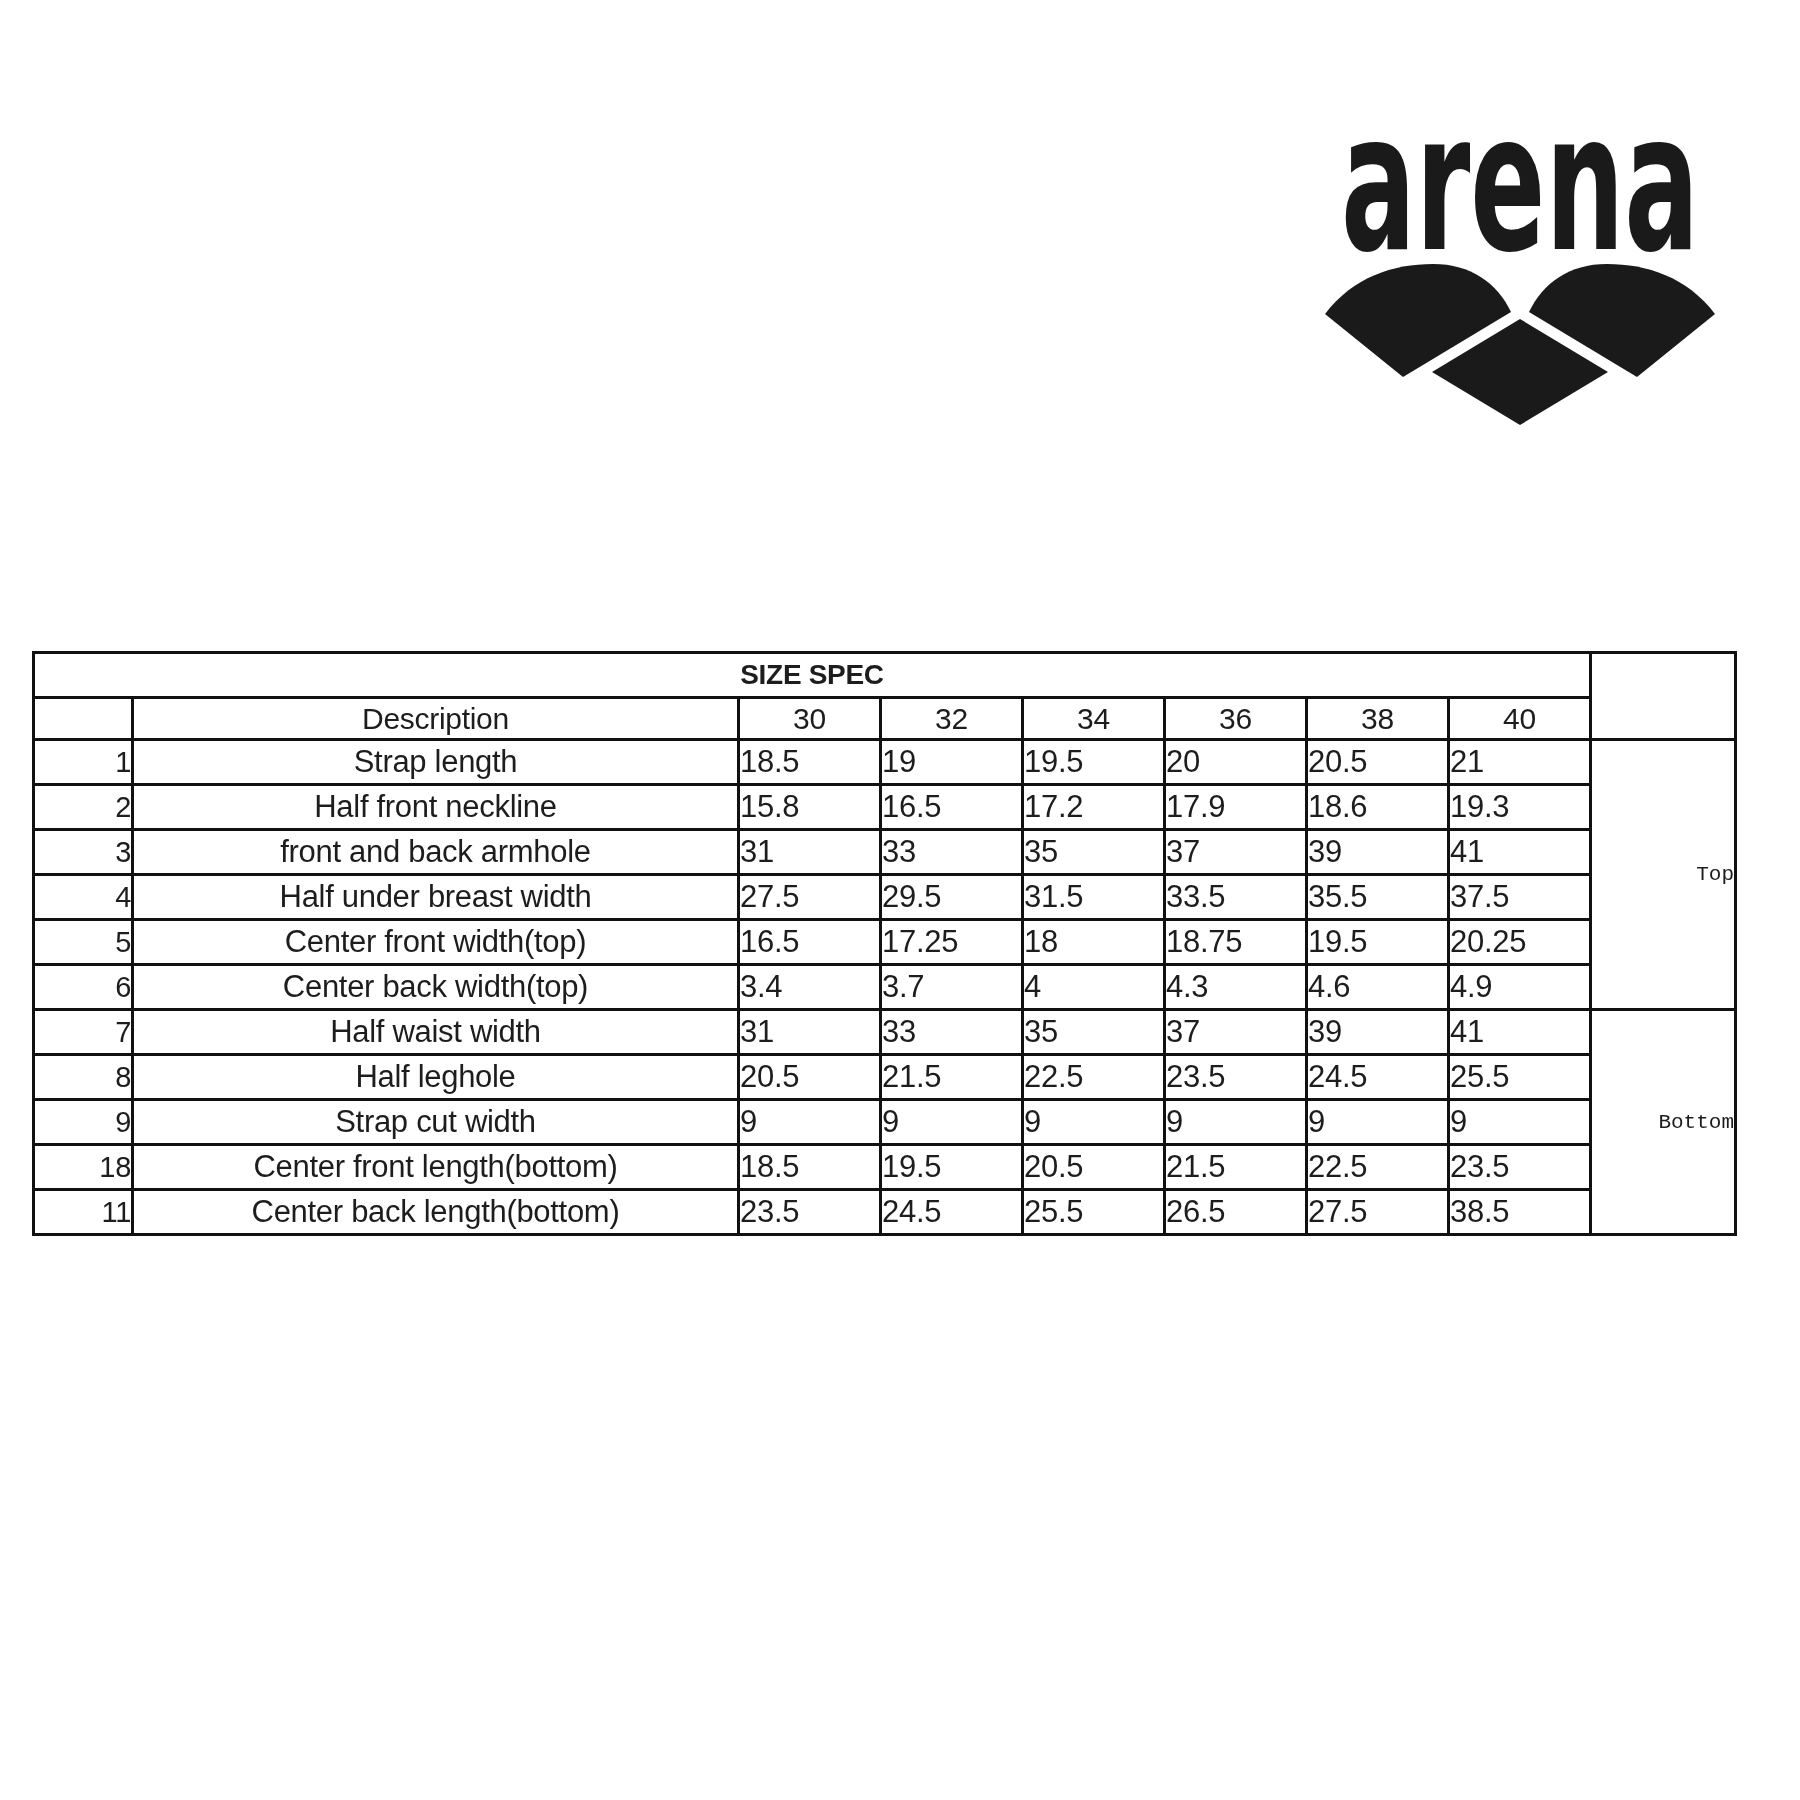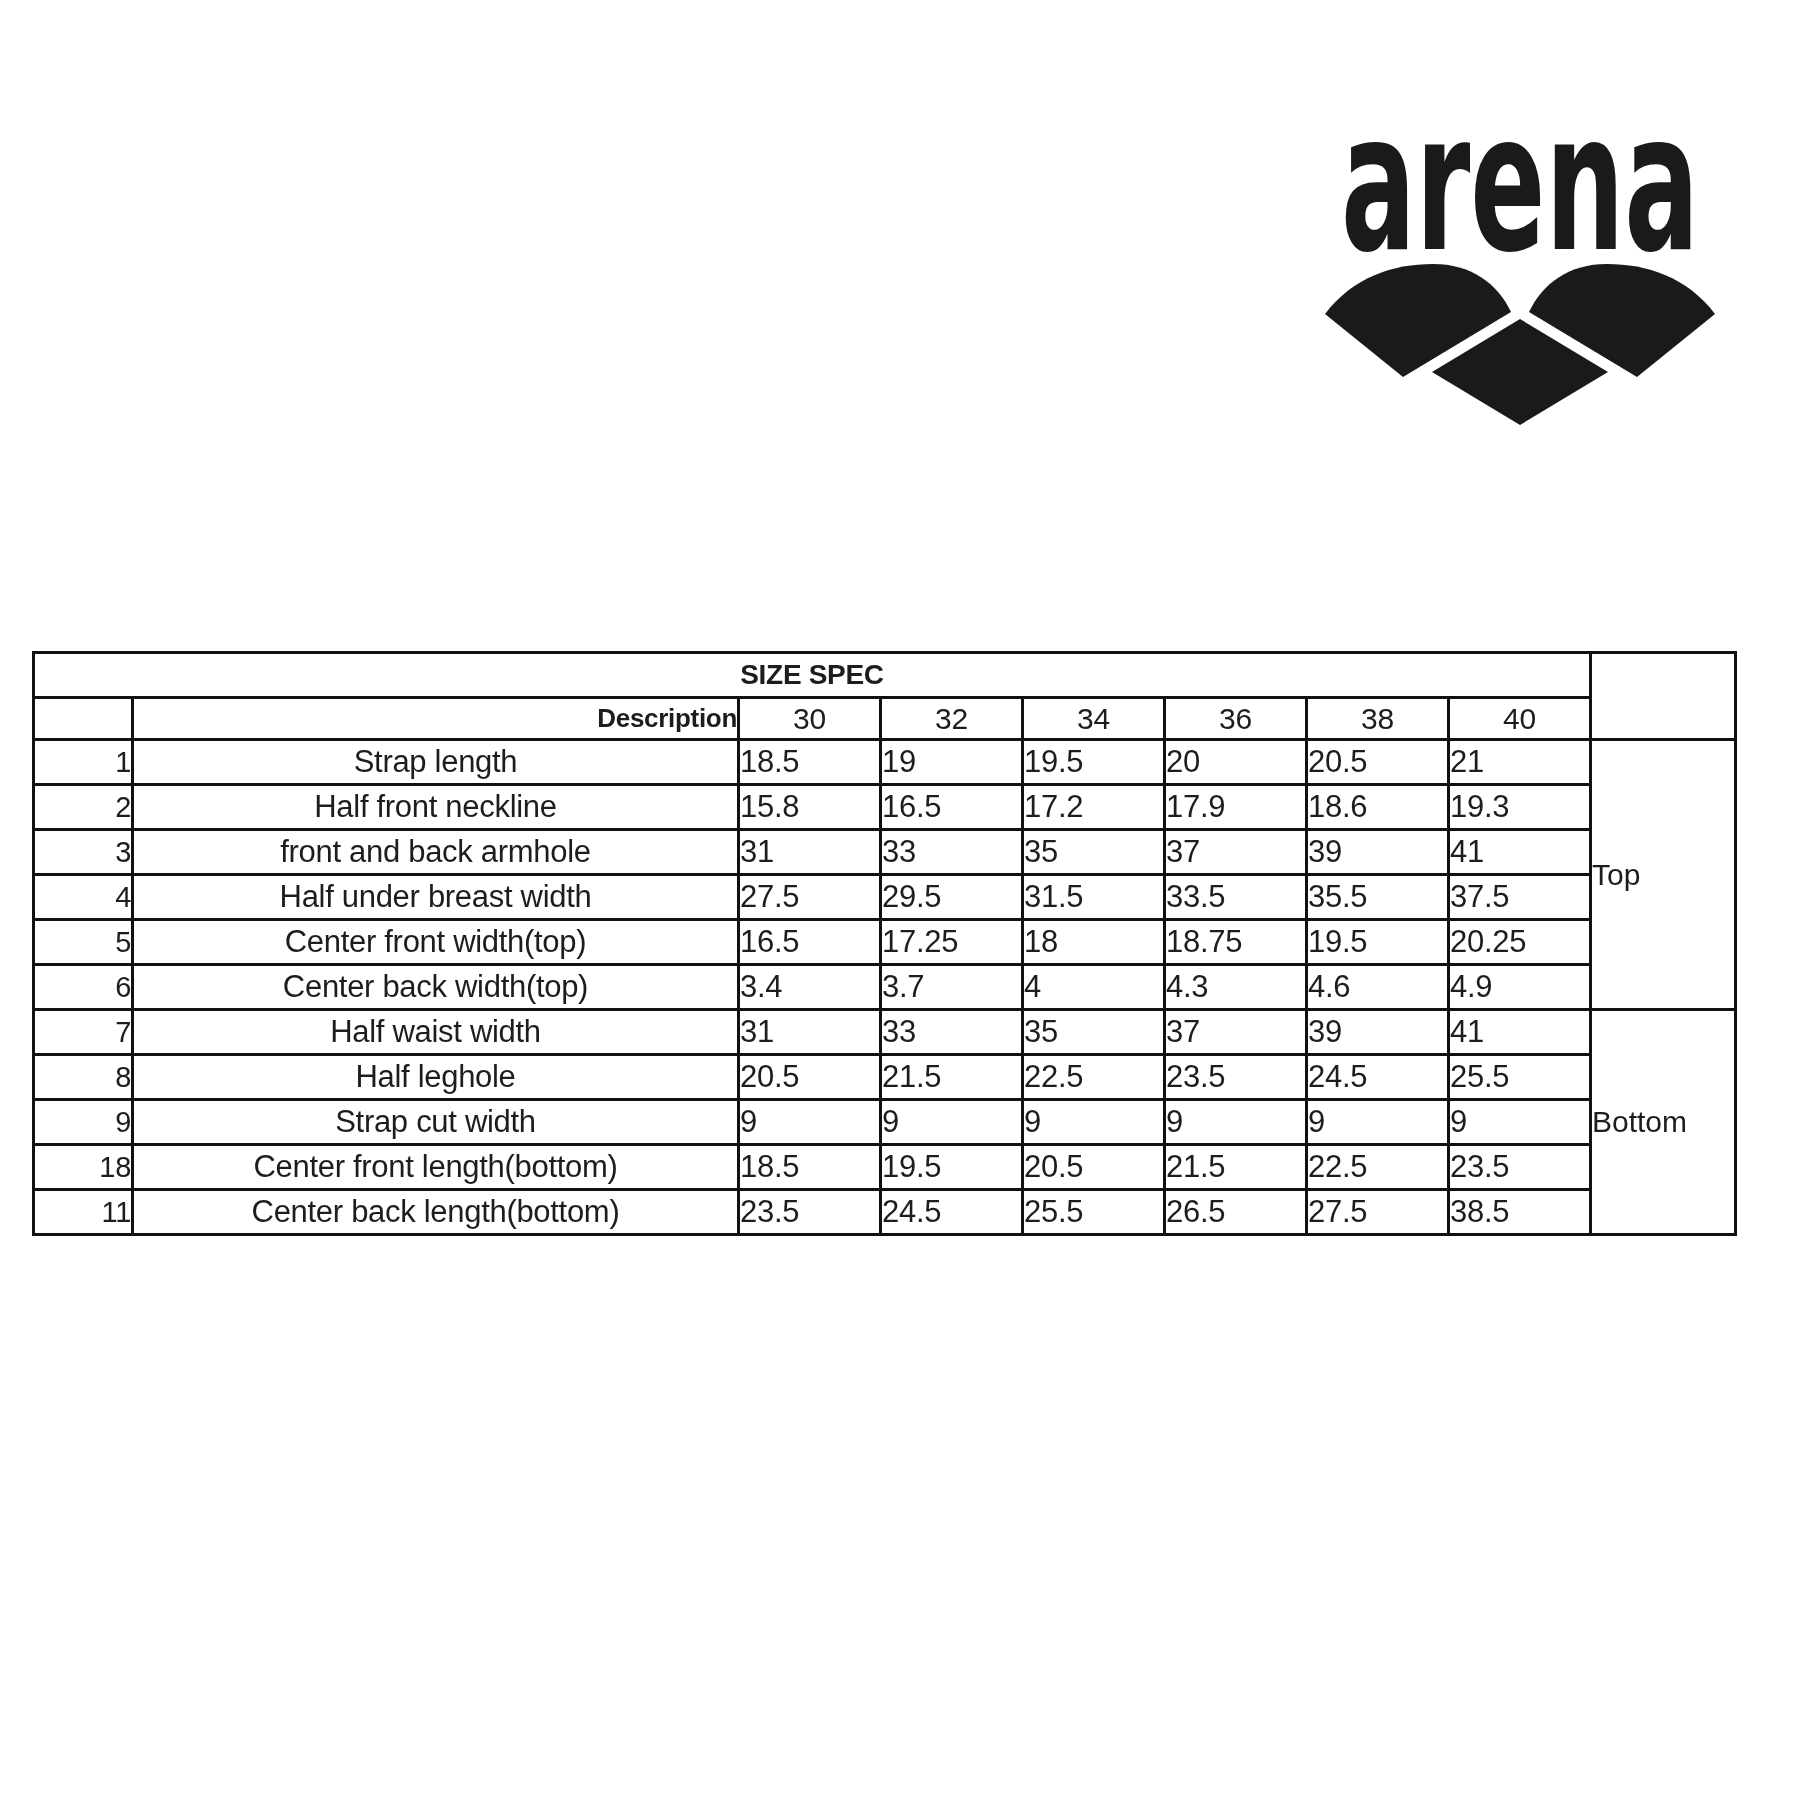--- a/index.html
+++ b/index.html
@@ -47,24 +47,24 @@
     white-space: nowrap;
   }
   td.title-cell {
     height: 42px;
     text-align: center;
     font-weight: bold;
     font-size: 28px;
   }
   td.head-empty { height: 39px; }
   td.head-desc {
-    font-weight: bold;
-    font-size: 26px;
+    font-weight: normal;
+    font-size: 30px;
     padding-left: 10px;
-    text-align: right;
+    text-align: center;
   }
   td.head-size {
     text-align: center;
     font-size: 30px;
   }
   td.num {
     height: 42px;
     text-align: right;
     padding-right: 9px;
     font-size: 29px;
@@ -78,23 +78,24 @@
     text-align: left;
     padding-left: 9px;
     font-size: 31px;
   }
   td.spacer-cell {
     border: 2px solid #b9bfbf;
     border-left: 3px solid #111111;
     background: #ffffff;
   }
   td.side-label {
-    text-align: left;
-    font-size: 30px;
+    text-align: right;
+    font-size: 21px;
     letter-spacing: 0;
+    font-family: Liberation Mono, monospace;
   }
 </style>
 </head>
 <body>
 
 <div class="page">
 
   <div class="logo">
     <svg viewBox="0 0 390 300">
       <text x="195" y="116" text-anchor="middle" font-family="DejaVu Sans, sans-serif" font-weight="bold" font-size="190" textLength="358" lengthAdjust="spacingAndGlyphs" fill="#1a1a1a">arena</text>

